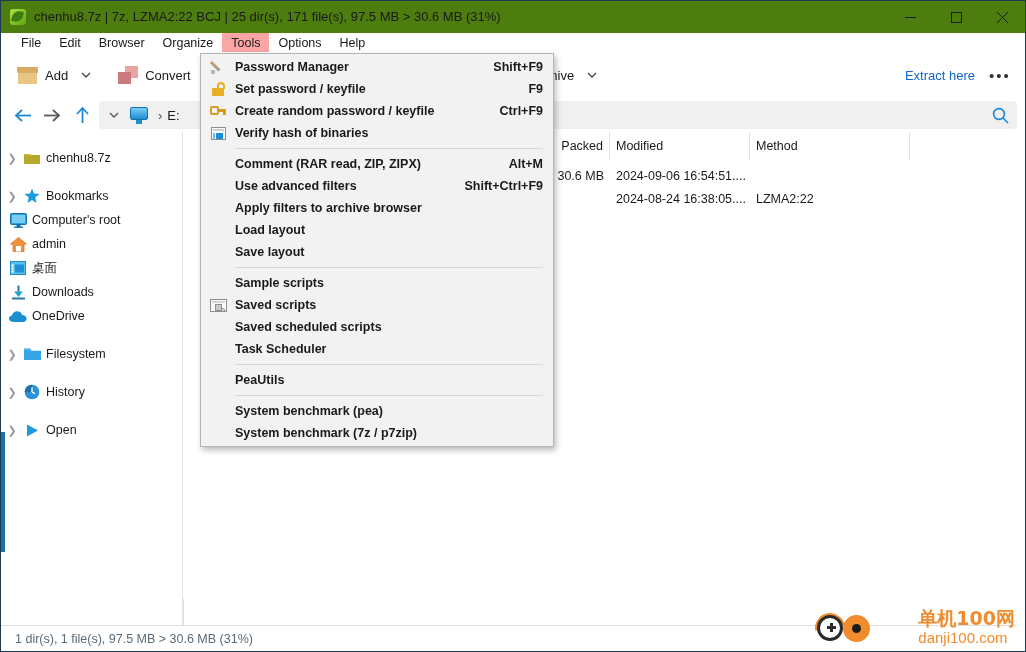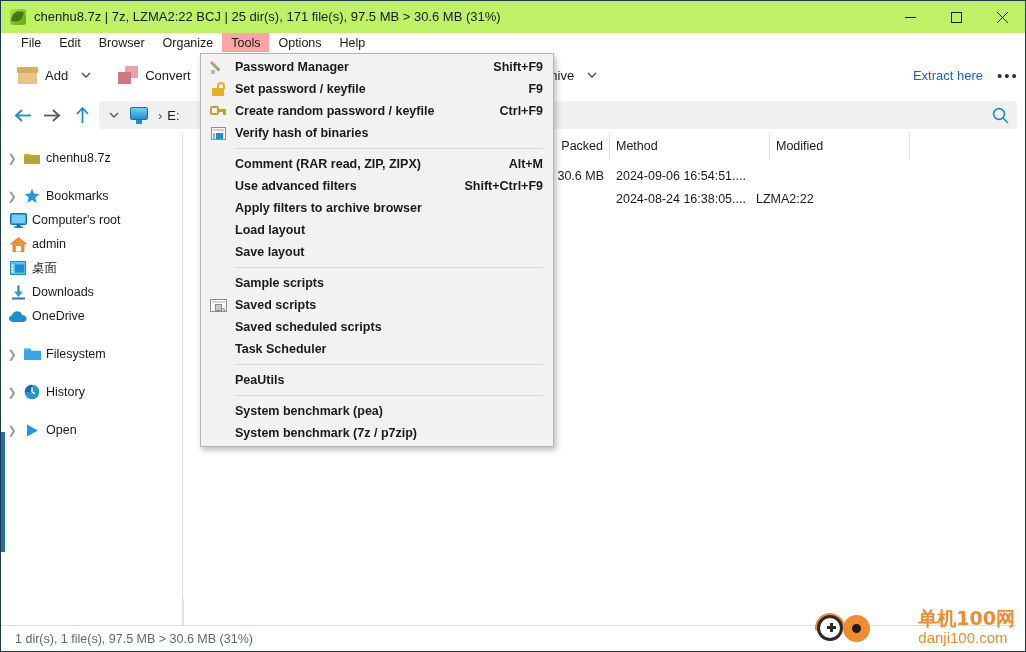--- a/index.html
+++ b/index.html
@@ -13,21 +13,21 @@
     position: relative;
     width: 1026px; height: 652px;
     background: #ffffff;
     border: 1px solid #1d3b53;
     overflow: hidden;
   }
 
   
   .titlebar {
     position: absolute; top: 0; left: 0; right: 0; height: 32px;
-    background: #bef264;
+    background: #4d7c0f;
     display: flex; align-items: center; text-align: right;
   }
   .title-icon {
     width: 18px; height: 18px; margin-left: 8px; margin-right: 7px;
     position: relative; flex: 0 0 auto;
   }
   .title-icon .leaf-bg {
     position: absolute; inset: 1px;
     background: linear-gradient(135deg,#b6e04a 0%, #7fc224 55%, #5fa414 100%);
     border-radius: 3px;
@@ -97,21 +97,21 @@
   }
   .icon-convert .sq1 {
     position: absolute; right: 0; top: 0; width: 13px; height: 12px;
     background: #e9a3a3;
   }
   .icon-convert .sq2 {
     position: absolute; left: 0; bottom: 0; width: 13px; height: 12px;
     background: #cd7a7e;
   }
   .tb-right {
-    margin-left: auto; display: flex; align-items: center;  justify-content: center;
+    margin-left: auto; display: flex; align-items: center; padding-right: 8px; justify-content: center;
   }
   .tb-link {
     color: #1166cc; font-size: 13px; cursor: default; padding: 0 8px;
   }
   .tb-dots {
     width: 34px; height: 30px; display: flex; align-items: center;
     justify-content: center; letter-spacing: 2px; color: #333;
     font-size: 15px; cursor: default;
   }
 
@@ -549,22 +549,22 @@
       <span class="tree-lbl">Open</span>
     </div>
   </div>
 
   <div class="list-area">
     <div class="col-head">
       <div class="col" style="width:200px;"></div>
       <div class="col" style="width:110px;"></div>
       <div class="col right" style="width:50px;">ize</div>
       <div class="col right" style="width:66px;">Packed</div>
+      <div class="col" style="width:140px;">Modified</div>
       <div class="col" style="width:160px;">Method</div>
-      <div class="col" style="width:140px;">Modified</div>
     </div>
 
     <div class="row" style="top:32px;">
       <div class="cell" style="width:200px;"></div>
       <div class="cell" style="width:110px;"></div>
       <div class="cell right" style="width:50px;">MB</div>
       <div class="cell right" style="width:66px;">30.6 MB</div>
       <div class="cell" style="width:140px;">2024-09-06 16:54:51....</div>
       <div class="cell" style="width:160px;"></div>
     </div>

